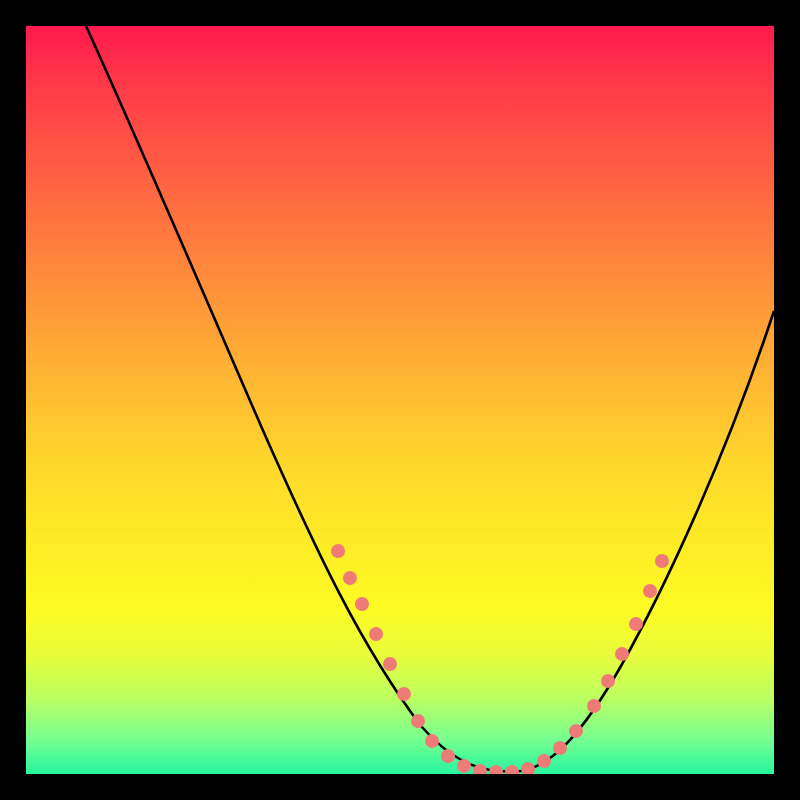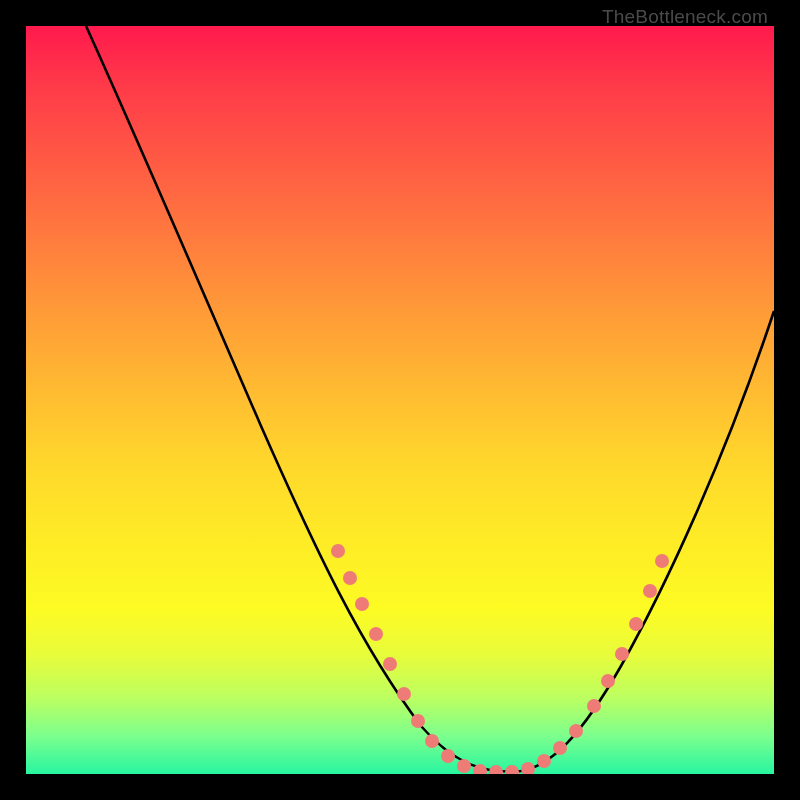--- a/index.html
+++ b/index.html
@@ -92,14 +92,13 @@
 
         <circle cx="568" cy="680" r="7"></circle>
         <circle cx="582" cy="655" r="7"></circle>
         <circle cx="596" cy="628" r="7"></circle>
         <circle cx="610" cy="598" r="7"></circle>
         <circle cx="624" cy="565" r="7"></circle>
         <circle cx="636" cy="535" r="7"></circle>
       </g>
     </svg>
   </div>
-  <div class="attribution">TheBottleneck.com</div>
 </div>
 
 </body></html>

